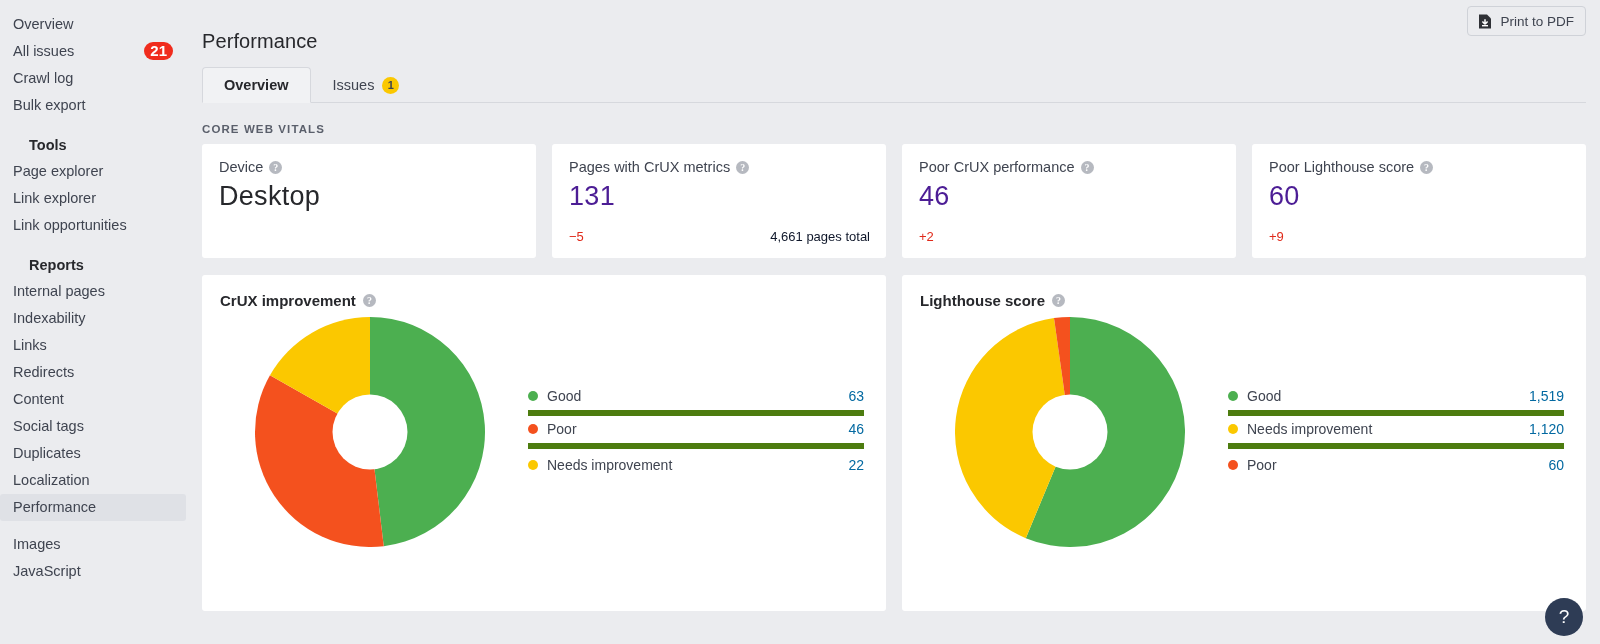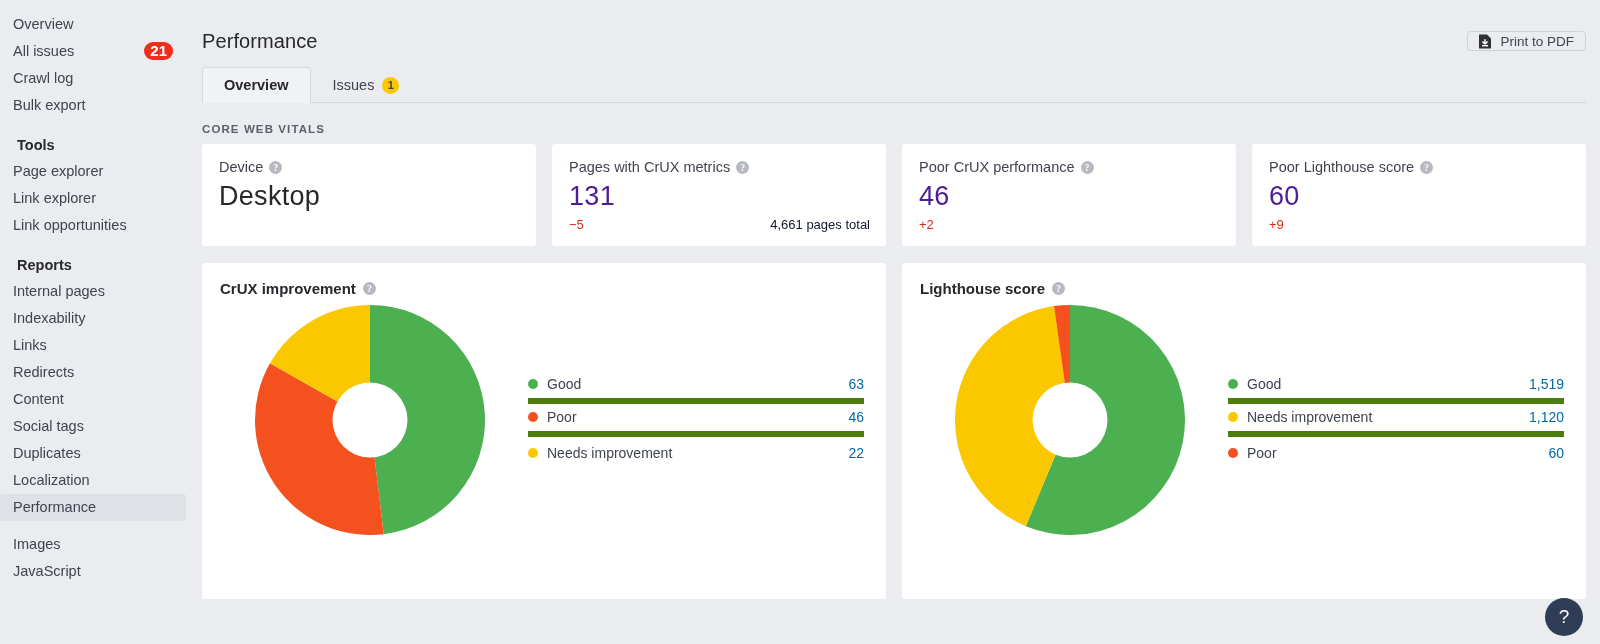--- a/index.html
+++ b/index.html
@@ -31,21 +31,21 @@
     white-space: nowrap;
   }
   .nav-item.selected {
     background: #dfe1e6;
     border-radius: 3px;
     margin-right: 3px;
     color: #3f4450;
   }
   .nav-head {
     height: 28px; line-height: 30px;
-    padding-left: 17px;
+    padding-left: 29px;
     font-size: 14.5px;
     font-weight: bold;
     color: #27282c;
     margin-top: 11px;
   }
   .nav-gap { height: 10px; }
   .badge-red {
     position: absolute;
     right: 16px; top: 4px;
     background: #f02c1d;
@@ -70,22 +70,22 @@
   }
   .page-title {
     font-size: 20px;
     color: #27282c;
     padding: 17px 0 0 13px;
     font-weight: normal;
     letter-spacing: .1px;
   }
   .print-btn {
     position: absolute;
-    top: 31px; right: 14px;
-    height: 20px;
+    top: 6px; right: 14px;
+    height: 30px;
     background: #ebecef;
     border: 1px solid #cfd2d8;
     border-radius: 4px;
     display: flex;
     align-items: center;
     gap: 8px;
     padding: 0 11px 0 10px;
     font-size: 13.5px;
     color: #3f4450;
     cursor: pointer;
@@ -155,21 +155,21 @@
   
   .cards-row {
     display: flex;
     gap: 16px;
     padding: 0 14px 0 13px;
   }
   .metric-card {
     flex: 1;
     background: #fff;
     border-radius: 3px;
-    height: 102px;
+    height: 114px;
     padding: 15px 16px 0 17px;
     position: relative;
   }
   .metric-label {
     font-size: 14.5px;
     color: #3f4450;
     display: flex;
     align-items: center;
     gap: 6px;
   }

